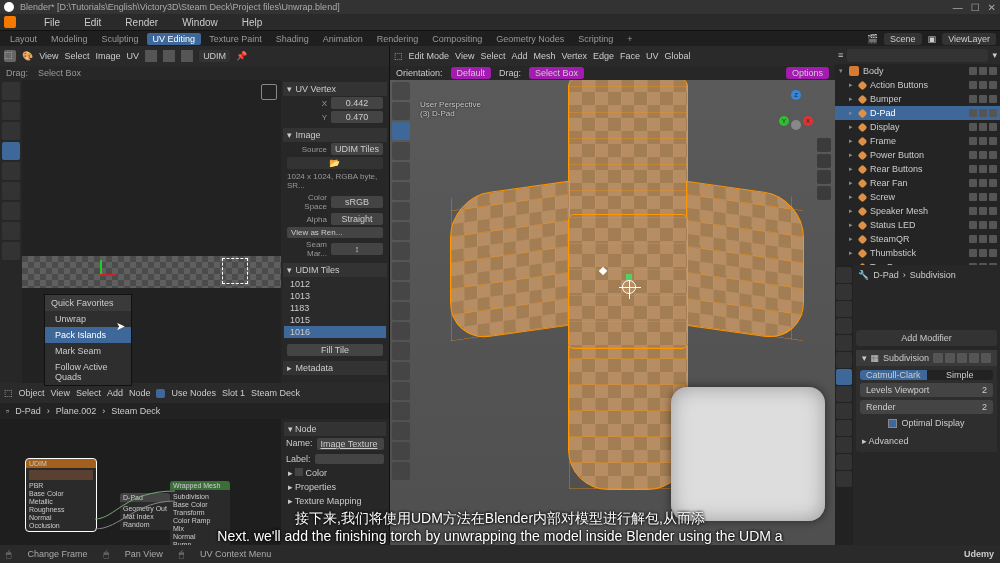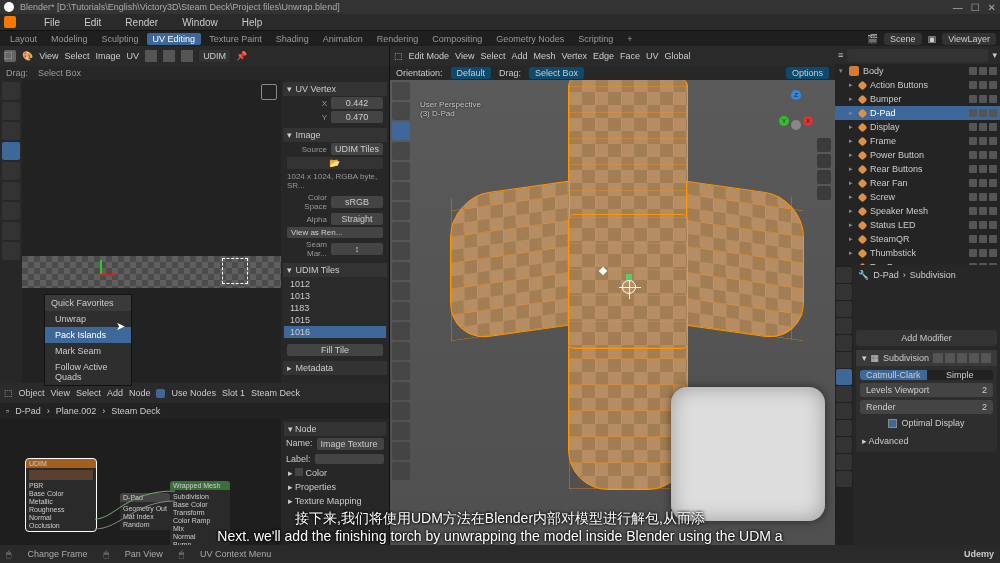--- a/index.html
+++ b/index.html
@@ -67,21 +67,21 @@
 .node .nbody { background: #2a2a2a; padding: 2px 3px; }
 .node .nrow { padding: 0.5px 0; }
 .node.sel { outline: 1px solid #fff; }
 .node.orange .nhdr { background: #a35f1e; }
 .node.grey .nhdr { background: #444; }
 .node-sidebar { width: 108px; background: #272727; padding: 3px; font-size: 9px; }
 
 
 .v3d-header { height: 20px; background: #2a2a2a; display: flex; align-items: center; padding: 0 4px; gap: 6px; font-size: 9px; }
 .v3d-sub { height: 14px; background: #272727; display: flex; align-items: center; padding: 0 6px; gap: 8px; font-size: 9px; color: #ccc; }
-.v3d-sub .pill { background: #0c4a6e; padding: 1px 6px; border-radius: 3px; }
+.v3d-sub .pill { background: #a21caf; padding: 1px 6px; border-radius: 3px; }
 .v3d-viewport { flex: 1; background: linear-gradient(180deg, #5a5a5a 0%, #4f4f4f 100%); position: relative; overflow: hidden; }
 .v3d-toolbar-l { position: absolute; left: 2px; top: 2px; width: 22px; display: flex; flex-direction: column; gap: 2px; }
 .v3d-toolbar-l .tool { width: 18px; height: 18px; background: rgba(60,60,60,0.6); border-radius: 2px; }
 .v3d-toolbar-l .tool.active { background: #3d6899; }
 .v3d-ovl { position: absolute; left: 30px; top: 20px; font-size: 8px; color: #ccc; text-shadow: 0 0 2px #000; }
 .v3d-gizmo { position: absolute; right: 18px; top: 8px; width: 44px; height: 44px; }
 .v3d-gizmo .ball { position: absolute; width: 10px; height: 10px; border-radius: 50%; font-size: 6px; line-height: 10px; text-align: center; color: #222; }
 .v3d-sidebtns { position: absolute; right: 4px; top: 58px; display: flex; flex-direction: column; gap: 2px; }
 .v3d-sidebtns .b { width: 14px; height: 14px; background: rgba(40,40,40,0.6); border-radius: 2px; }
 
@@ -366,21 +366,21 @@
           </div>
           <svg style="position:absolute;left:95px;top:70px;width:80px;height:40px;pointer-events:none;">
             <path d="M0,30 C20,30 30,2 80,2" stroke="#7a7" fill="none" stroke-width="1"></path>
             <path d="M0,40 C25,40 40,12 80,12" stroke="#888" fill="none" stroke-width="1"></path>
           </svg>
         </div>
         <div class="node-sidebar">
           <div class="section-hdr" style="background:#333;padding:2px 4px;"><span>▾ </span><span>Node</span></div>
           <div class="row" style="display:flex;gap:4px;padding:2px;">
               <span>Name:</span>
-              <span class="field" style="flex:1;background:#444;padding:1px 4px;border-radius:2px;">Image Texture</span>
+              <span class="field" style="flex:1;background:#444;padding:1px 4px;border-radius:2px;text-decoration:underline;">Image Texture</span>
             </div>
           <div class="row" style="display:flex;gap:4px;padding:2px;">
               <span>Label:</span>
               <span class="field" style="flex:1;background:#444;padding:1px 4px;border-radius:2px;"></span>
             </div>
           <div style="padding:2px 4px;">▸ <span style="width:8px;height:8px;background:#444;display:inline-block;"></span> <span>Color</span></div>
           <div style="padding:2px 4px;">▸ <span>Properties</span></div>
           <div style="padding:2px 4px;">▸ <span>Texture Mapping</span></div>
         </div>
       </div>

